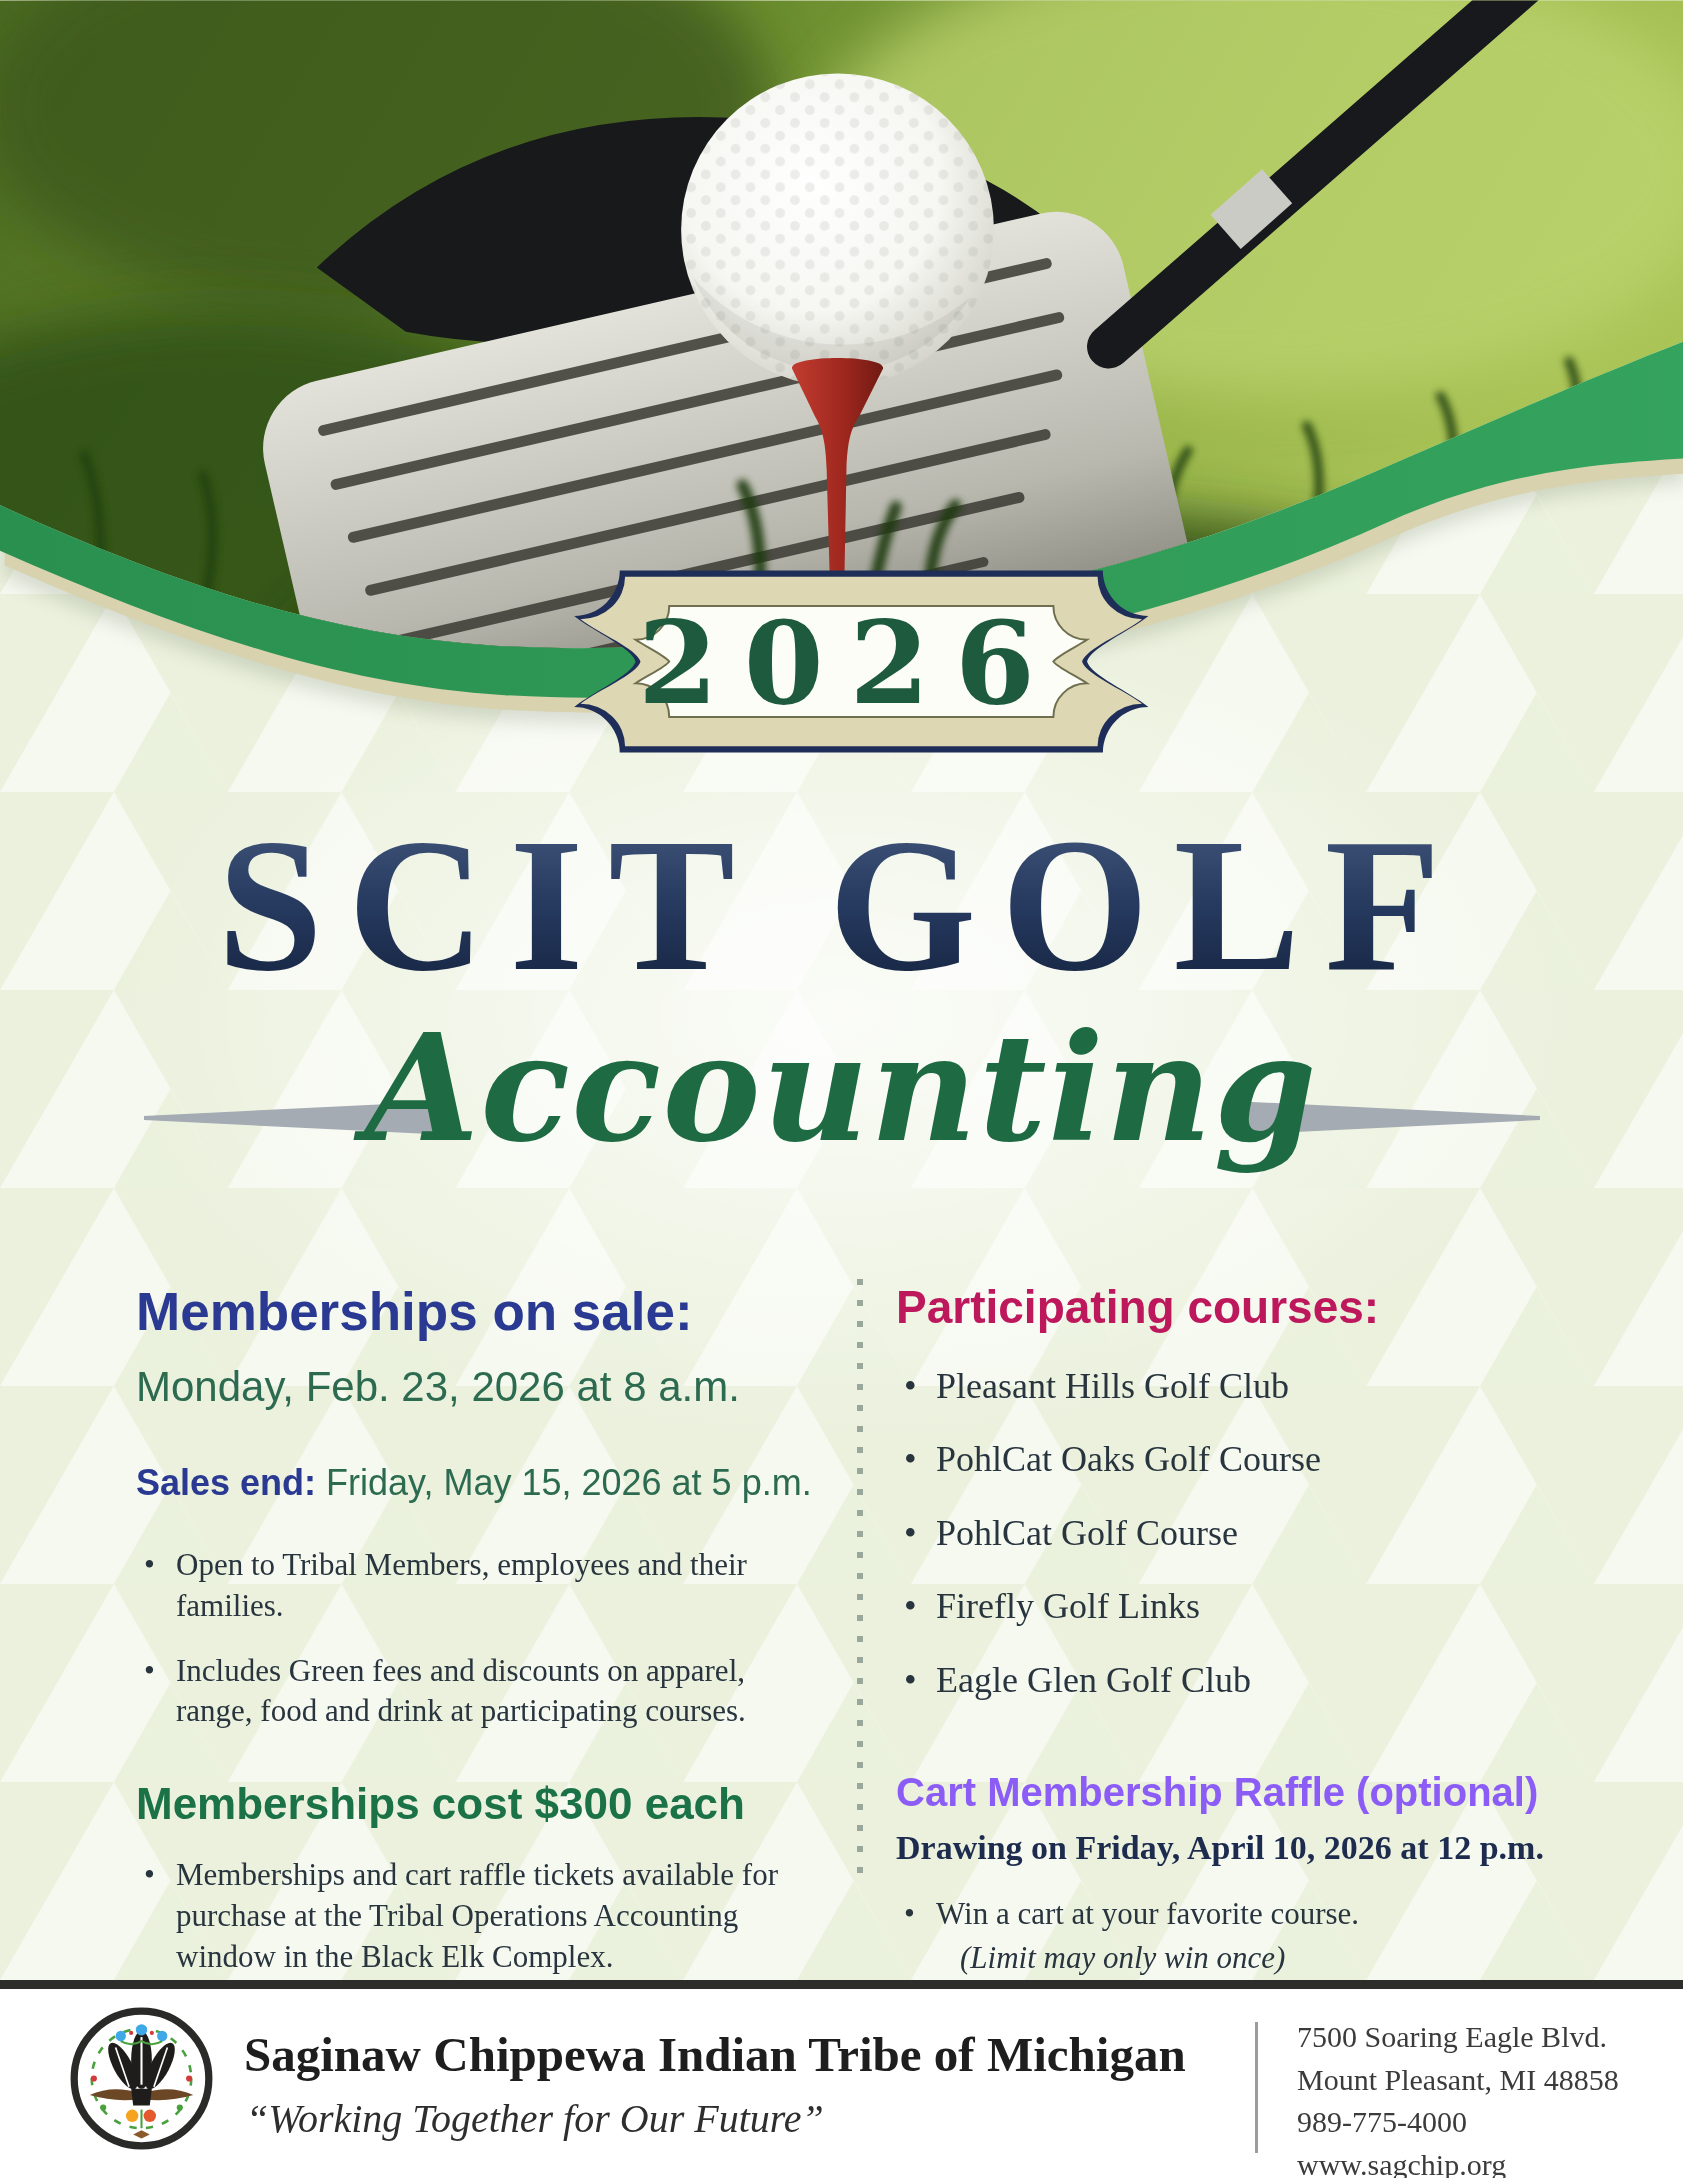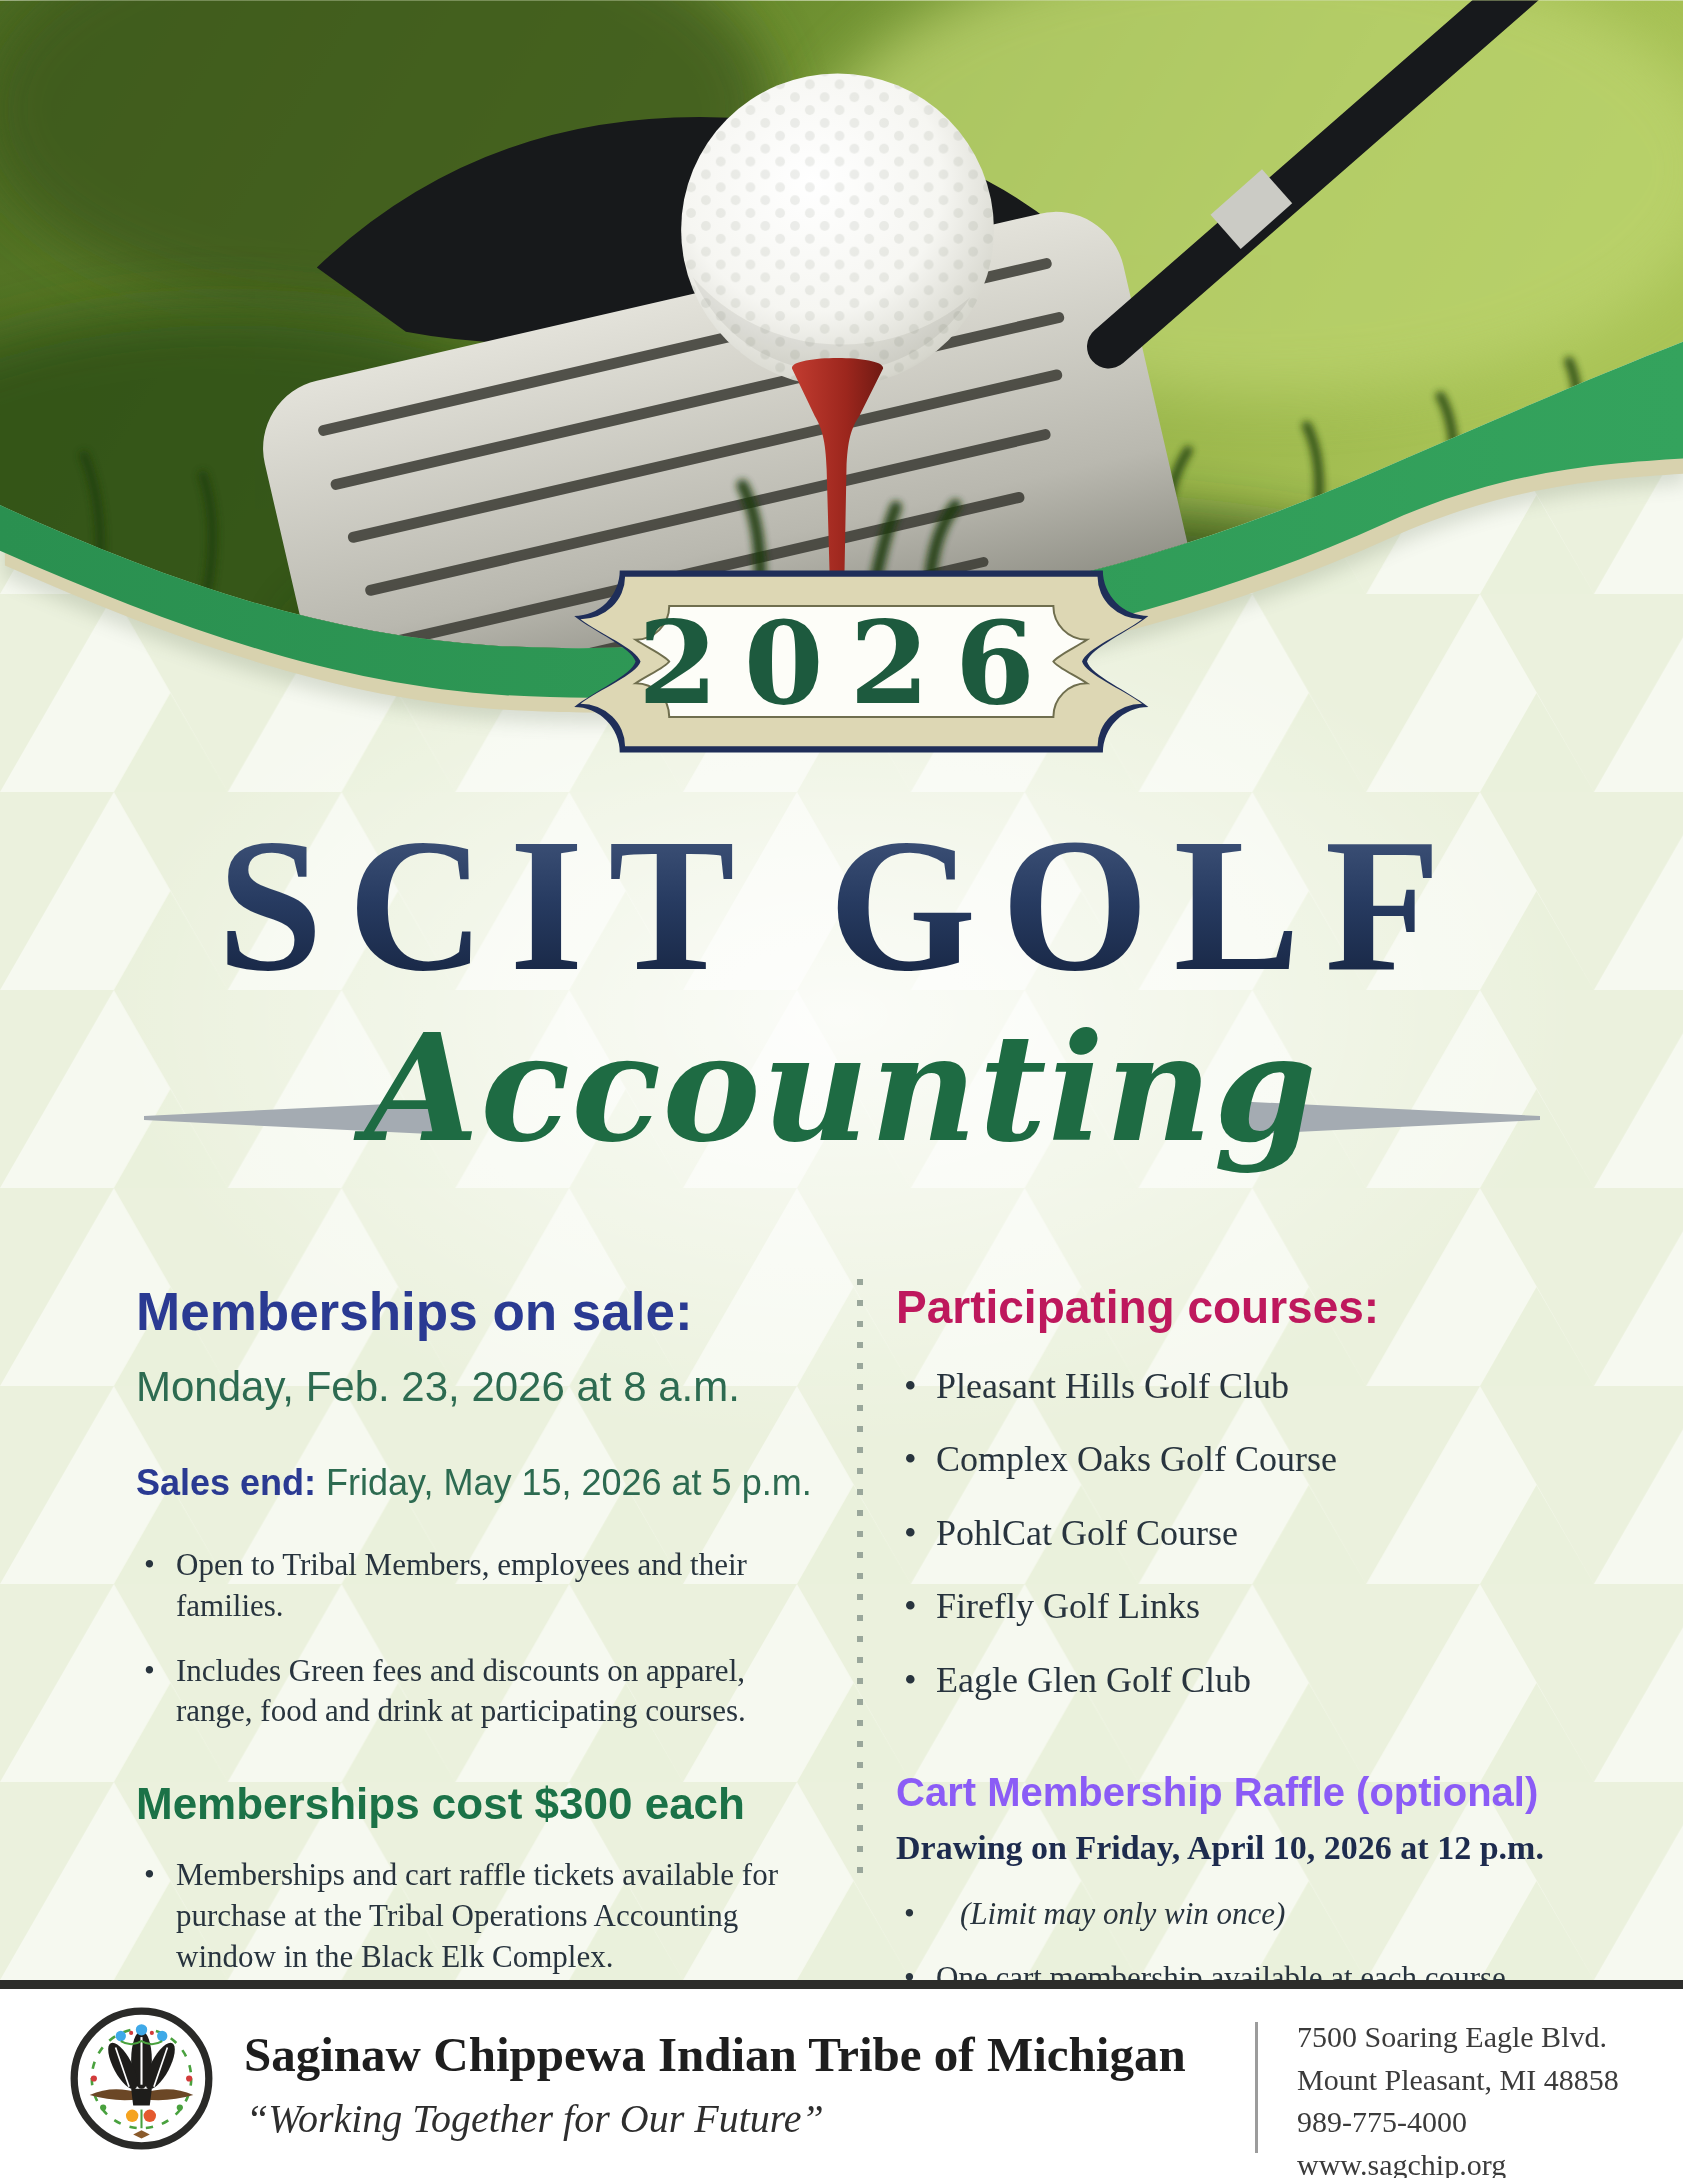--- a/index.html
+++ b/index.html
@@ -215,29 +215,30 @@
       <div class="b-item">Payment plans are also available.</div>
     </div>
   </div>
 
   <div class="abs divider-dotted"></div>
 
   <div class="abs col col-right">
     <div class="h-green-lg">Participating courses:</div>
     <div class="serif-list courses">
       <div class="b-item">Pleasant Hills Golf Club</div>
-      <div class="b-item">Complex Oaks Golf Course</div>
+      <div class="b-item">PohlCat Oaks Golf Course</div>
       <div class="b-item">PohlCat Golf Course</div>
       <div class="b-item">Firefly Golf Links</div>
       <div class="b-item">Eagle Glen Golf Club</div>
     </div>
     <div class="h-green-sm" style="margin-top:63px;">Cart Membership Raffle (optional)</div>
     <div class="drawing">Drawing on Friday, April 10, 2026 at 12 p.m.</div>
     <div class="serif-list">
       <div class="b-item">
+        <span>Win a cart at your favorite course.</span>
         <div class="note-italic">(Limit may only win once)</div>
       </div>
       <div class="b-item">One cart membership available at each course.</div>
       <div class="b-item">Tickets: One for $5, or five for $20</div>
     </div>
   </div>
 
   <div class="abs footer-rule"></div>
   <div class="abs footer"></div>
 

